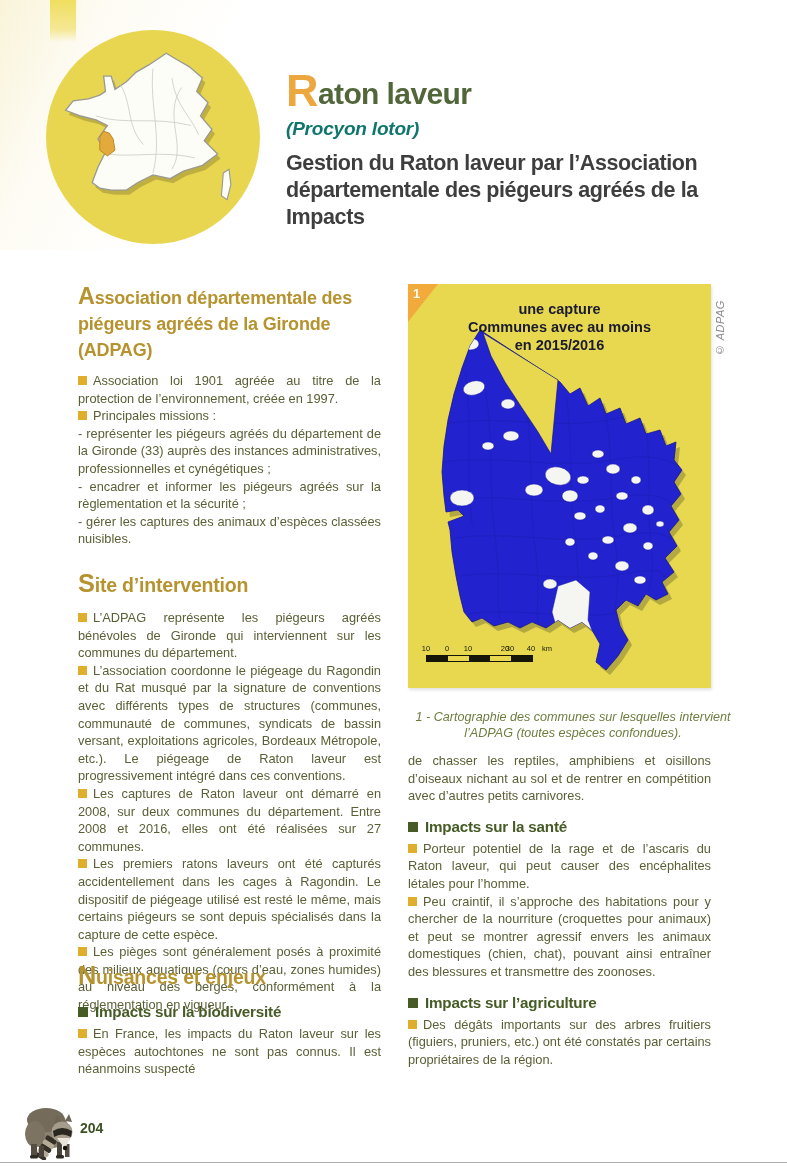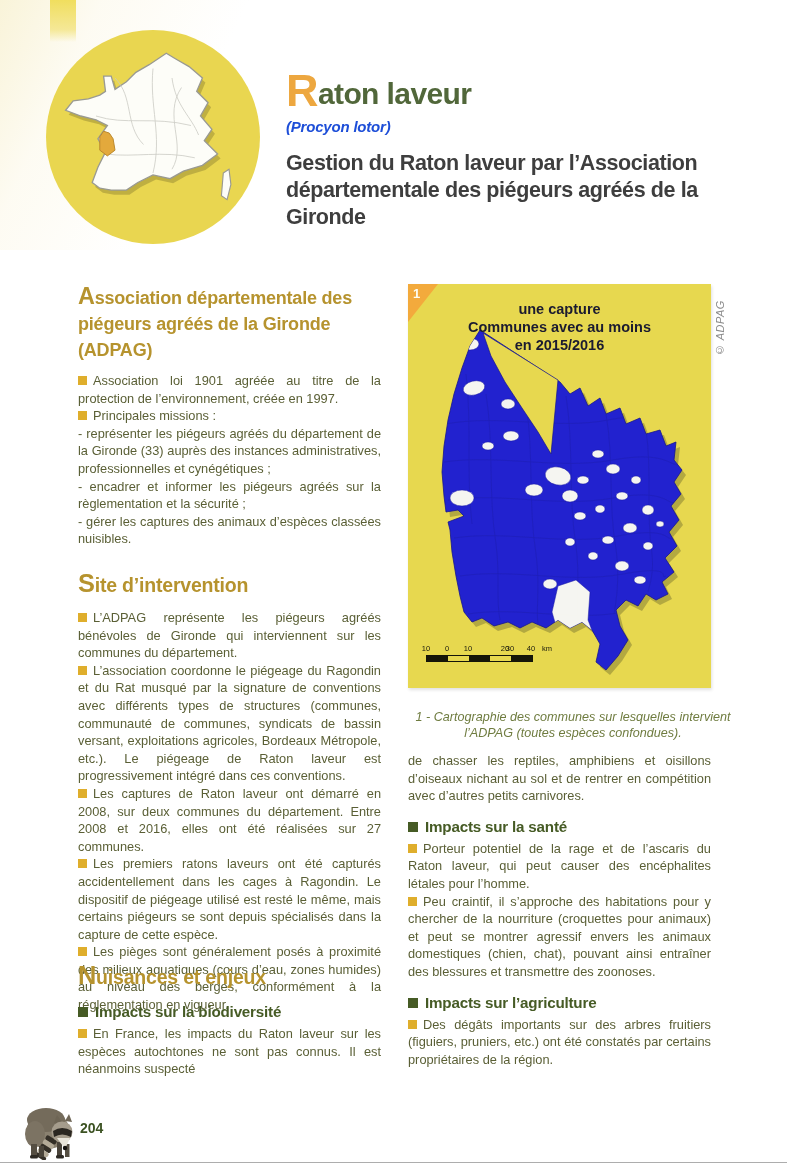--- a/index.html
+++ b/index.html
@@ -12,21 +12,21 @@
     background:linear-gradient(115deg,rgba(246,238,198,.9) 0%,rgba(252,248,232,.55) 32%,rgba(255,255,255,0) 62%);}
   .decor-stripe{position:absolute;left:50px;top:0;width:26px;height:42px;
     background:linear-gradient(180deg,#f0de5e 0%,#f5e896 70%,rgba(245,232,150,0) 100%);}
   
   .medallion{position:absolute;left:46px;top:30px;width:214px;height:214px;border-radius:50%;background:#e9d650;}
   .medallion svg{position:absolute;left:12px;top:10px;}
   
   .title-block{position:absolute;left:286px;top:76px;}
   .h1{font-weight:bold;color:#51673a;font-size:30px;letter-spacing:-0.6px;line-height:34px;}
   .h1 .h-initial{color:#eda73f;font-size:45px;line-height:30px;vertical-align:-2px;}
-  .latin{margin-top:7px;font-weight:bold;font-style:italic;font-size:15px;color:#1d4ed8;letter-spacing:-0.2px;}
+  .latin{margin-top:7px;font-weight:bold;font-style:italic;font-size:19px;color:#0f766e;letter-spacing:-0.2px;}
   .subtitle{position:absolute;left:286px;top:150px;width:442px;font-weight:bold;color:#3e3e3e;
     font-size:21.5px;line-height:27px;letter-spacing:-0.4px;}
   
   .sec{position:absolute;left:78px;width:303px;}
   .rcol{position:absolute;left:408px;width:303px;}
   .gold-h{color:#b6932e;font-weight:bold;font-size:18px;line-height:26px;letter-spacing:-0.2px;margin:0 0 9px 0;}
   .gold-h.big{font-size:19.5px;}
   .gold-h .h-initial{font-size:1.3em;}
   .item{margin:0;font-size:12.8px;line-height:17.6px;color:#5a5f35;text-align:justify;}
   .sq{display:inline-block;width:9px;height:9px;background:#dfae2c;margin-right:6px;}
@@ -82,21 +82,21 @@
       </g>
       <path d="M87,70 L90,68 L91,76 L89,84 L86,82 Z" fill="#fdfdf8" stroke="#9a9a92" stroke-width="0.6"></path>
       <path d="M22,51 L24,48 L27,49 L29,52 L30,58 L26,61 L22,58 Z" fill="#e3a93c" stroke="#b8862a" stroke-width="0.5"></path>
     </svg>
   </div>
 
   <div class="title-block">
     <div class="h1"><span class="h-initial">R</span><span>aton laveur</span></div>
     <div class="latin">(Procyon lotor)</div>
   </div>
-  <div class="subtitle">Gestion du Raton laveur par l’Association départementale des piégeurs agréés de la Gironde</div>
+  <div class="subtitle">Gestion du Raton laveur par l’Association départementale des piégeurs agréés de la Impacts</div>
 
   <div class="sec" style="top:283px;">
     <h2 class="gold-h"><span class="h-initial">A</span><span>ssociation départementale des piégeurs agréés de la Gironde (ADPAG)</span></h2>
     <p class="item"><span class="sq"></span><span>Association loi 1901 agréée au titre de la protection de l’environnement, créée en 1997.</span></p>
     <p class="item"><span class="sq"></span><span>Principales missions :</span></p>
     <p class="item"><span>- représenter les piégeurs agréés du département de la Gironde (33) auprès des instances administratives, professionnelles et cynégétiques ;</span></p>
     <p class="item"><span>- encadrer et informer les piégeurs agréés sur la règlementation et la sécurité ;</span></p>
     <p class="item"><span>- gérer les captures des animaux d’espèces classées nuisibles.</span></p>
   </div>
 

